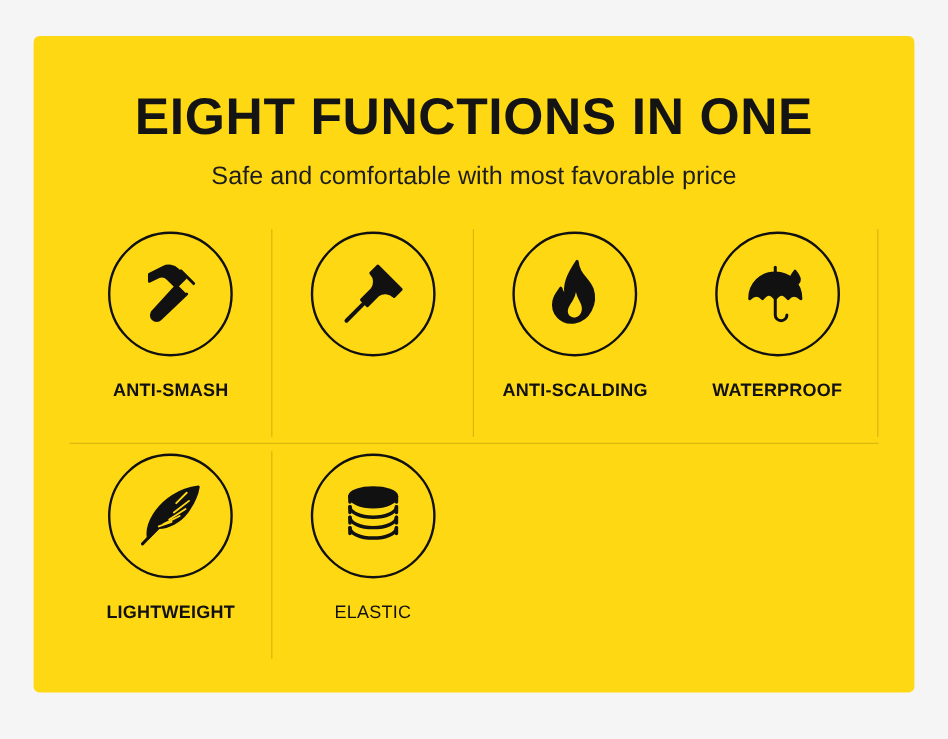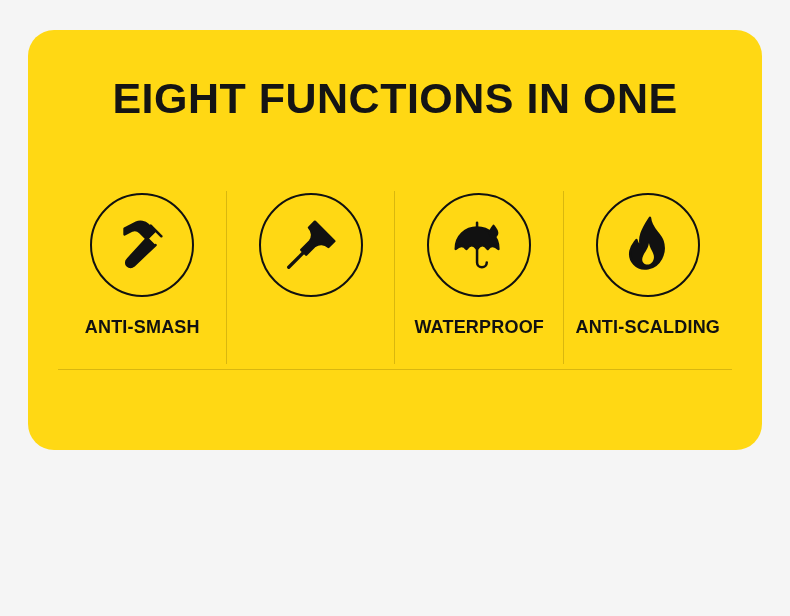--- a/index.html
+++ b/index.html
@@ -11,23 +11,23 @@
     height: 616px;
     background: #f5f5f5;
     font-family: "Liberation Sans", sans-serif;
     overflow: hidden;
   }
   .card {
     position: absolute;
     left: 28px;
     top: 30px;
     width: 734px;
-    height: 420px;
+    height: 547px;
     background: #ffd814;
-    border-radius: 26px;
+    border-radius: 5px;
     box-sizing: border-box;
   }
   .title {
     position: absolute;
     left: 0;
     top: 44px;
     width: 100%;
     text-align: center;
     font-size: 43px;
     font-weight: bold;
@@ -93,38 +93,39 @@
     display: flex;
     align-items: center;
     justify-content: center;
     box-sizing: border-box;
   }
   .circle svg {
     display: block;
   }
   .label {
     margin-top: 20px;
-    font-size: 18px;
+    font-size: 15px;
     font-weight: bold;
     color: #111;
     letter-spacing: 0.2px;
     text-align: center;
     white-space: nowrap;
     font-family: "Liberation Sans", sans-serif;
   }
   .label.thin {
     font-weight: normal;
   }
 </style>
 </head>
 <body>
 
 <div class="card">
 
   <div class="title">EIGHT FUNCTIONS IN ONE</div>
+  <div class="subtitle">Safe and comfortable with most favorable price</div>
 
   <div class="grid">
 
     <div class="cell vsep hsep">
       <div class="circle">
         <span>
           <svg width="62" height="62" viewBox="0 0 64 64" fill="none" stroke="#111" stroke-width="2.6" stroke-linecap="round" stroke-linejoin="round">
             <path d="M14 15 L26 9 C30 7 35 8 38 11 L45 18 L37 26 L30 19 C28 17 25 16 22 17 L14 21 Z" fill="#111" stroke="#111"></path>
             <path d="M38 24 L17 47 a4.5 4.5 0 0 0 6.4 6.4 L46 32" fill="#111" stroke="#111"></path>
             <path d="M41 12 L52 23" stroke="#111"></path>
@@ -136,46 +137,79 @@
 
     <div class="cell vsep hsep">
       <div class="circle">
         <span>
           <svg width="62" height="62" viewBox="0 0 64 64" fill="none" stroke="#111" stroke-width="2.6" stroke-linecap="round" stroke-linejoin="round">
             <path d="M36 8 L56 28 L50 34 C46 30 40 30 36 33 L27 42 L22 37 L31 28 C34 24 34 18 30 14 Z" fill="#111" stroke="#111"></path>
             <path d="M25 39 L9 55" stroke="#111" stroke-width="3.4"></path>
           </svg>
         </span>
       </div>
+    </div>
+
+    <div class="cell hsep">
+      <div class="circle">
+        <span>
+          <svg width="62" height="62" viewBox="0 0 64 64" fill="none" stroke="#111" stroke-width="2.6" stroke-linecap="round" stroke-linejoin="round">
+            <path d="M34 4 C35 16 44 19 47 28 C51 40 44 54 32 56 C20 58 12 48 14 38 C15 33 18 30 20 27 C21 31 23 33 25 34 C22 25 26 16 34 4 Z" fill="#111" stroke="#111"></path>
+            <path d="M33 30 C34 37 39 40 38 46 C37 51 33 53 30 52 C26 51 25 47 27 43 C29 39 32 36 33 30 Z" fill="#ffd814" stroke="none"></path>
+          </svg>
+        </span>
+      </div>
+      <div class="label">ANTI-SCALDING</div>
     </div>
 
     <div class="cell vsep hsep">
       <div class="circle">
         <span>
           <svg width="62" height="62" viewBox="0 0 64 64" fill="none" stroke="#111" stroke-width="2.6" stroke-linecap="round" stroke-linejoin="round">
             <path d="M30 9 v5"></path>
             <path d="M8 36 C8 23 18 14 30 14 C42 14 52 23 52 36 C48 32 44 32 41 36 C37 31 34 31 30 36 C26 31 23 31 19 36 C16 32 12 32 8 36 Z" fill="#111" stroke="#111"></path>
             <path d="M30 36 v14 a5 5 0 0 0 10 0"></path>
             <path d="M47 12 c0 0 -4 5 -4 7.6 a4 4 0 0 0 8 0 C51 17 47 12 47 12 Z" fill="#111" stroke="#111" stroke-width="2"></path>
           </svg>
         </span>
       </div>
       <div class="label">WATERPROOF</div>
     </div>
 
-    <div class="cell hsep">
-      <div class="circle">
-        <span>
-          <svg width="62" height="62" viewBox="0 0 64 64" fill="none" stroke="#111" stroke-width="2.6" stroke-linecap="round" stroke-linejoin="round">
-            <path d="M34 4 C35 16 44 19 47 28 C51 40 44 54 32 56 C20 58 12 48 14 38 C15 33 18 30 20 27 C21 31 23 33 25 34 C22 25 26 16 34 4 Z" fill="#111" stroke="#111"></path>
-            <path d="M33 30 C34 37 39 40 38 46 C37 51 33 53 30 52 C26 51 25 47 27 43 C29 39 32 36 33 30 Z" fill="#ffd814" stroke="none"></path>
-          </svg>
-        </span>
-      </div>
-      <div class="label">ANTI-SCALDING</div>
-    </div>
-
-
-
-
+
+    <div class="cell vsep">
+      <div class="circle">
+        <span>
+          <svg width="62" height="62" viewBox="0 0 64 64" fill="none" stroke="#111" stroke-width="2.4" stroke-linecap="round" stroke-linejoin="round">
+            <path d="M56 7 C40 9 26 18 18 31 C13 39 12 46 13 51 L22 42 C30 42 40 37 46 29 C51 22 55 14 56 7 Z" fill="#111" stroke="#111"></path>
+            <path d="M52 10 L8 56" stroke="#111" stroke-width="2.6"></path>
+            <g stroke="#ffd814" stroke-width="1.6">
+              <path d="M46 12 L37 21"></path>
+              <path d="M48 19 L35 29"></path>
+              <path d="M45 26 L31 35"></path>
+              <path d="M40 32 L26 39"></path>
+              <path d="M33 37 L22 41"></path>
+            </g>
+          </svg>
+        </span>
+      </div>
+      <div class="label">LIGHTWEIGHT</div>
+    </div>
+
+
+    <div class="cell">
+      <div class="circle">
+        <span>
+          <svg width="62" height="62" viewBox="0 0 64 64" fill="none" stroke="#111" stroke-width="3" stroke-linecap="round" stroke-linejoin="round">
+            <ellipse cx="32" cy="15" rx="20" ry="7" fill="#111" stroke="#111"></ellipse>
+            <path d="M12 15 C12 20 21 24 32 24 C43 24 52 20 52 15"></path>
+            <path d="M12 24 C12 29 21 33 32 33 C43 33 52 29 52 24"></path>
+            <path d="M12 33 C12 38 21 42 32 42 C43 42 52 38 52 33"></path>
+            <path d="M12 42 C12 47 21 51 32 51 C43 51 52 47 52 42"></path>
+            <path d="M12 15 v5 M52 15 v5 M12 24 v5 M52 24 v5 M12 33 v5 M52 33 v5 M12 42 v5 M52 42 v5"></path>
+          </svg>
+        </span>
+      </div>
+      <div class="label thin">ELASTIC</div>
+    </div>
 
   </div>
 </div>
 
 </body></html>

